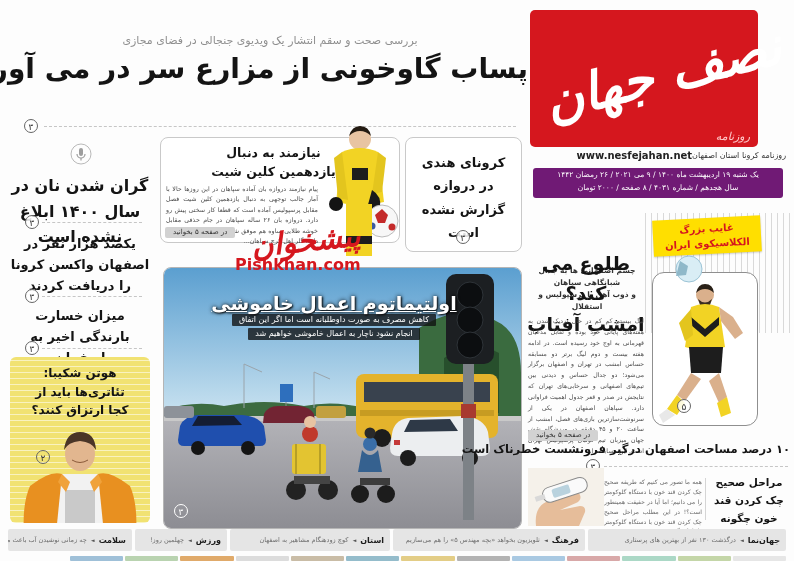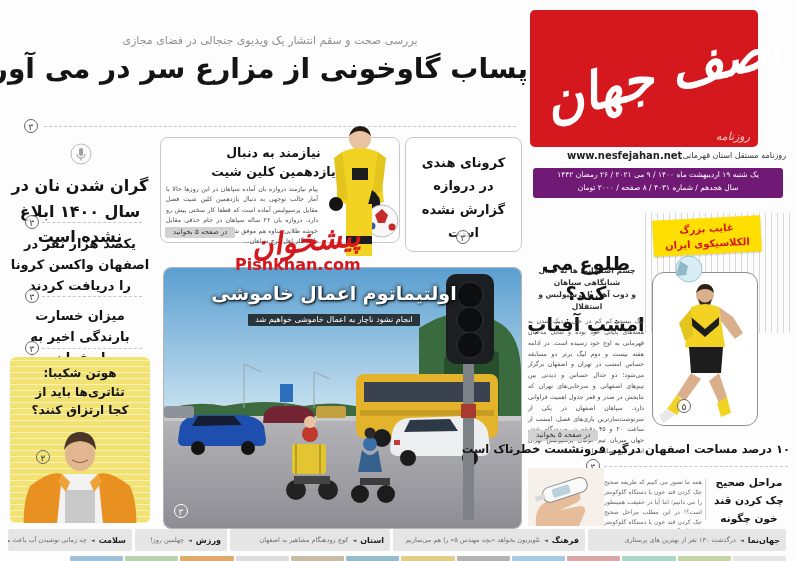--- a/index.html
+++ b/index.html
@@ -57,21 +57,21 @@
   <div class="abs rtl story-title center" style="left:0;top:52px;width:528px;font-size:28px;white-space:nowrap;">پساب گاوخونی از مزارع سر در می آورد؟</div>
   <div class="abs dashed" style="left:44px;top:126px;width:472px;"></div>
   <div class="abs badge" style="left:24px;top:119px;">۳</div>
 
   <div id="logo-box" class="abs" style="left:530px;top:10px;width:228px;height:137px;">
     <div id="logo-text" class="abs rtl" style="left:12px;top:34px;">نصف جهان</div>
     <div class="abs rtl" style="right:8px;bottom:4px;color:#ffc9c9;font-size:11px;font-style:italic;">روزنامه</div>
   </div>
   <div class="abs" style="left:530px;top:150px;width:256px;display:flex;justify-content:flex-end;align-items:center;">
     <span style="font-size:10px;font-weight:bold;color:#222;">www.nesfejahan.net</span>
-    <span class="rtl" style="font-size:8px;color:#333;">روزنامه مستقل استان قهرمانی</span>
+    <span class="rtl" style="font-size:8px;color:#333;">روزنامه کرونا استان اصفهان</span>
   </div>
   <div id="date-bar" class="abs rtl center" style="left:533px;top:168px;width:250px;height:30px;">
     <div>یک شنبه ۱۹ اردیبهشت ماه ۱۴۰۰ / ۹ می ۲۰۲۱ / ۲۶ رمضان ۱۴۴۲</div>
     <div>سال هجدهم / شماره ۴۰۳۱ / ۸ صفحه / ۲۰۰۰ تومان</div>
   </div>
 
   <div class="abs" style="left:70px;top:143px;">
     <svg width="22" height="22" viewBox="0 0 22 22">
       <circle cx="11" cy="11" r="10" fill="none" stroke="#b9b9b9"></circle>
       <rect x="9" y="5" width="4" height="8" rx="2" fill="#9d9d9d"></rect>
@@ -207,22 +207,23 @@
         <circle cx="222" cy="226" r="9" fill="#1c1c1c"></circle>
       <rect x="196" y="210" width="30" height="7" fill="#3c3c3c"></rect>
 
       <rect x="299" y="92" width="11" height="160" fill="#7d8287"></rect>
       <rect x="297" y="136" width="15" height="14" fill="#a83a30"></rect>
       <rect x="282" y="6" width="48" height="90" rx="10" fill="#1c1f22"></rect>
       <circle cx="306" cy="27" r="13" fill="#0c0e10" stroke="#2e3338"></circle>
       <circle cx="306" cy="52" r="13" fill="#0c0e10" stroke="#2e3338"></circle>
       <circle cx="306" cy="77" r="13" fill="#0c0e10" stroke="#2e3338"></circle>
     </svg>
-    <div id="photo-title" class="abs rtl center" style="left:10px;top:14px;width:320px;">اولتیماتوم اعمال خاموشی</div>
+    <div id="photo-title" class="abs rtl center" style="left:10px;top:24px;width:320px;text-decoration:underline;">اولتیماتوم اعمال خاموشی</div>
     <div class="abs rtl" style="left:10px;top:44px;width:320px;">
+      <span class="cap-line">کاهش مصرف به صورت داوطلبانه است اما اگر این اتفاق</span>
       <span class="cap-line">انجام نشود ناچار به اعمال خاموشی خواهیم شد</span>
     </div>
     <div class="abs badge onphoto" style="left:10px;bottom:10px;">۳</div>
   </div>
 
   <div class="abs rtl center" style="left:528px;top:222px;width:118px;font-size:7.5px;font-weight:bold;color:#333;line-height:1.6;margin-top:43px;">
     <div>چشم اصفهانی ها به جدال شبانگاهی سپاهان</div>
     <div>و ذوب آهن با پرسپولیس و استقلال</div>
   </div>
   <div class="abs rtl story-title center" style="left:525px;top:248px;width:122px;font-size:19px;line-height:1.6;">

